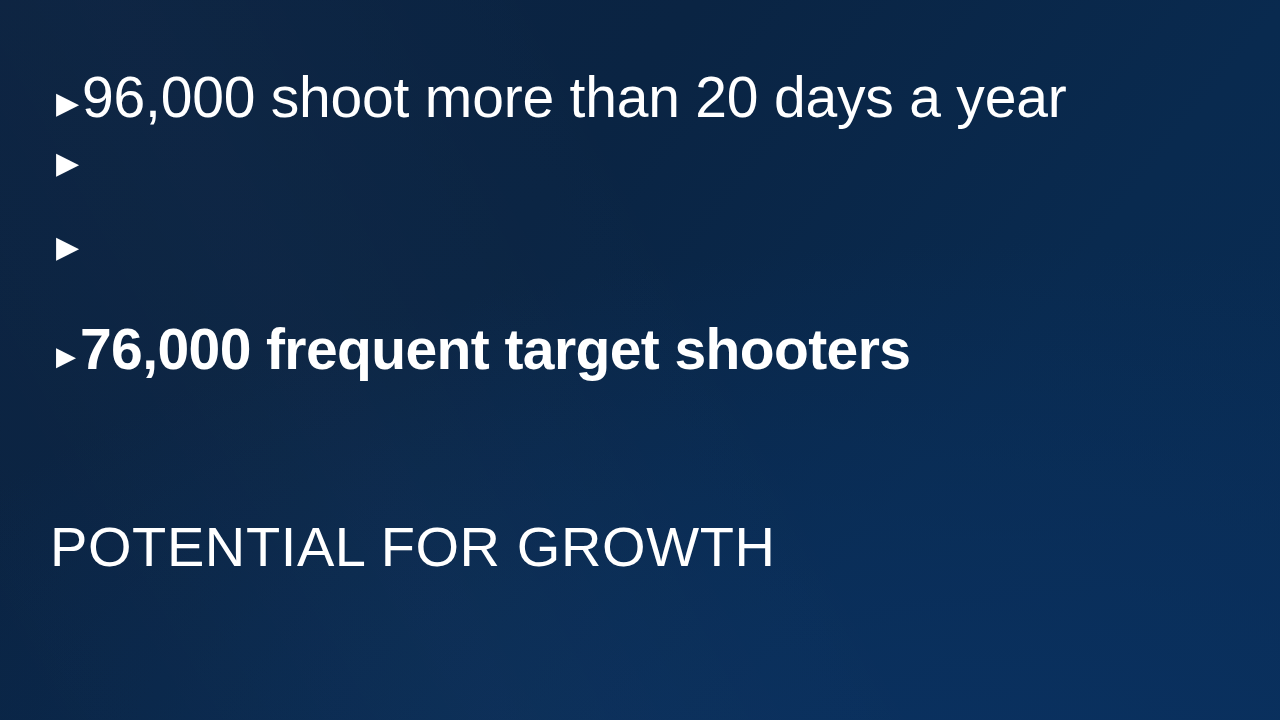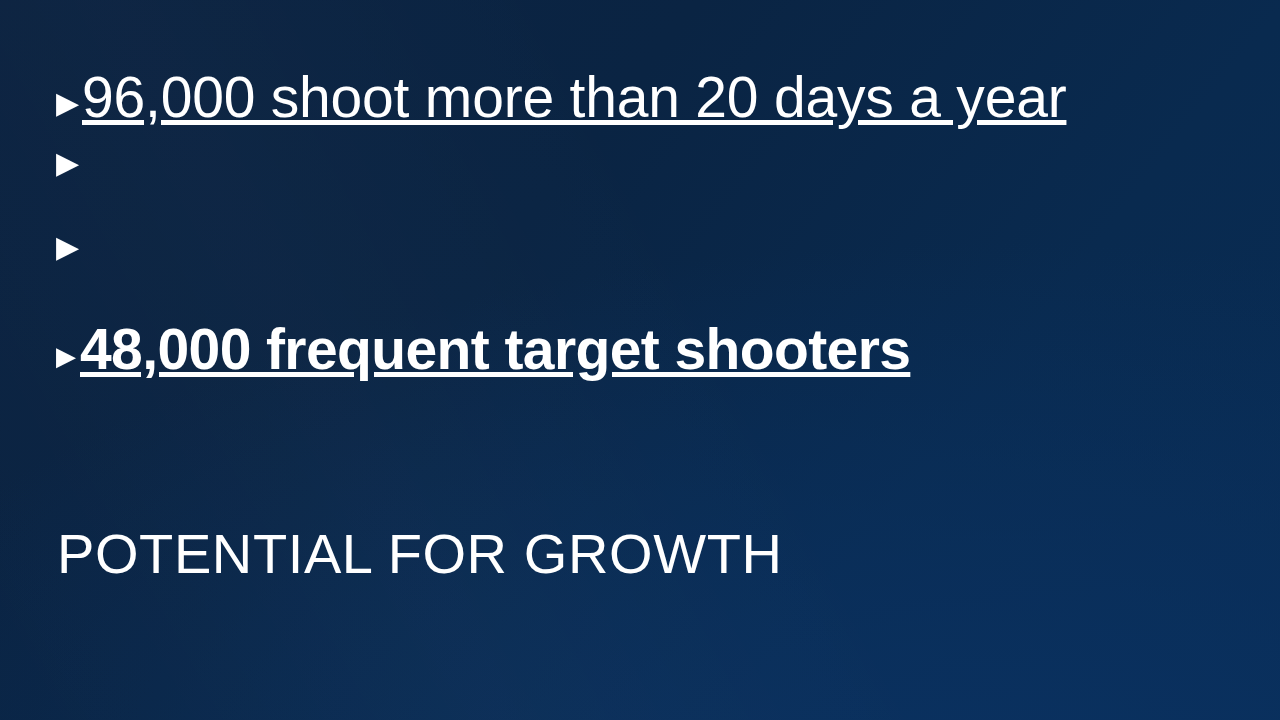--- a/index.html
+++ b/index.html
@@ -62,40 +62,39 @@
     transform: translateY(-4px);
   }
 
   .bullet-text {
     font-size: 57px;
     line-height: 1.02;
     font-weight: 300;
     letter-spacing: -0.2px;
     white-space: nowrap;
     color: #ffffff;
-    text-decoration: underline;
   }
 
   .bullet-row.is-bold .bullet-text {
     font-weight: 700;
     letter-spacing: -0.6px;
   }
 
   .bullet-row.is-bold .bullet-marker {
     font-size: 26px;
     width: 24px;
   }
 
   
   .slide-title {
     position: absolute;
     left: 50px;
     top: 516px;
     right: 40px;
-    margin: 7px;
+    margin: 0;
     z-index: 2;
     font-size: 56px;
     line-height: 1.12;
     font-weight: 300;
     letter-spacing: 0.6px;
     color: #ffffff;
     text-transform: uppercase;
     white-space: nowrap;
   }
 </style>
@@ -114,20 +113,20 @@
     <li class="bullet-row">
       <span class="bullet-marker">▶</span>
     </li>
 
     <li class="bullet-row">
       <span class="bullet-marker">▶</span>
     </li>
 
     <li class="bullet-row is-bold">
       <span class="bullet-marker">▶</span>
-      <span class="bullet-text">48,000 frequent target shooters</span>
+      <span class="bullet-text">76,000 frequent target shooters</span>
     </li>
 
   </ul>
 
   <h1 class="slide-title">POTENTIAL FOR GROWTH</h1>
 
 </div>
 
 </body></html>

